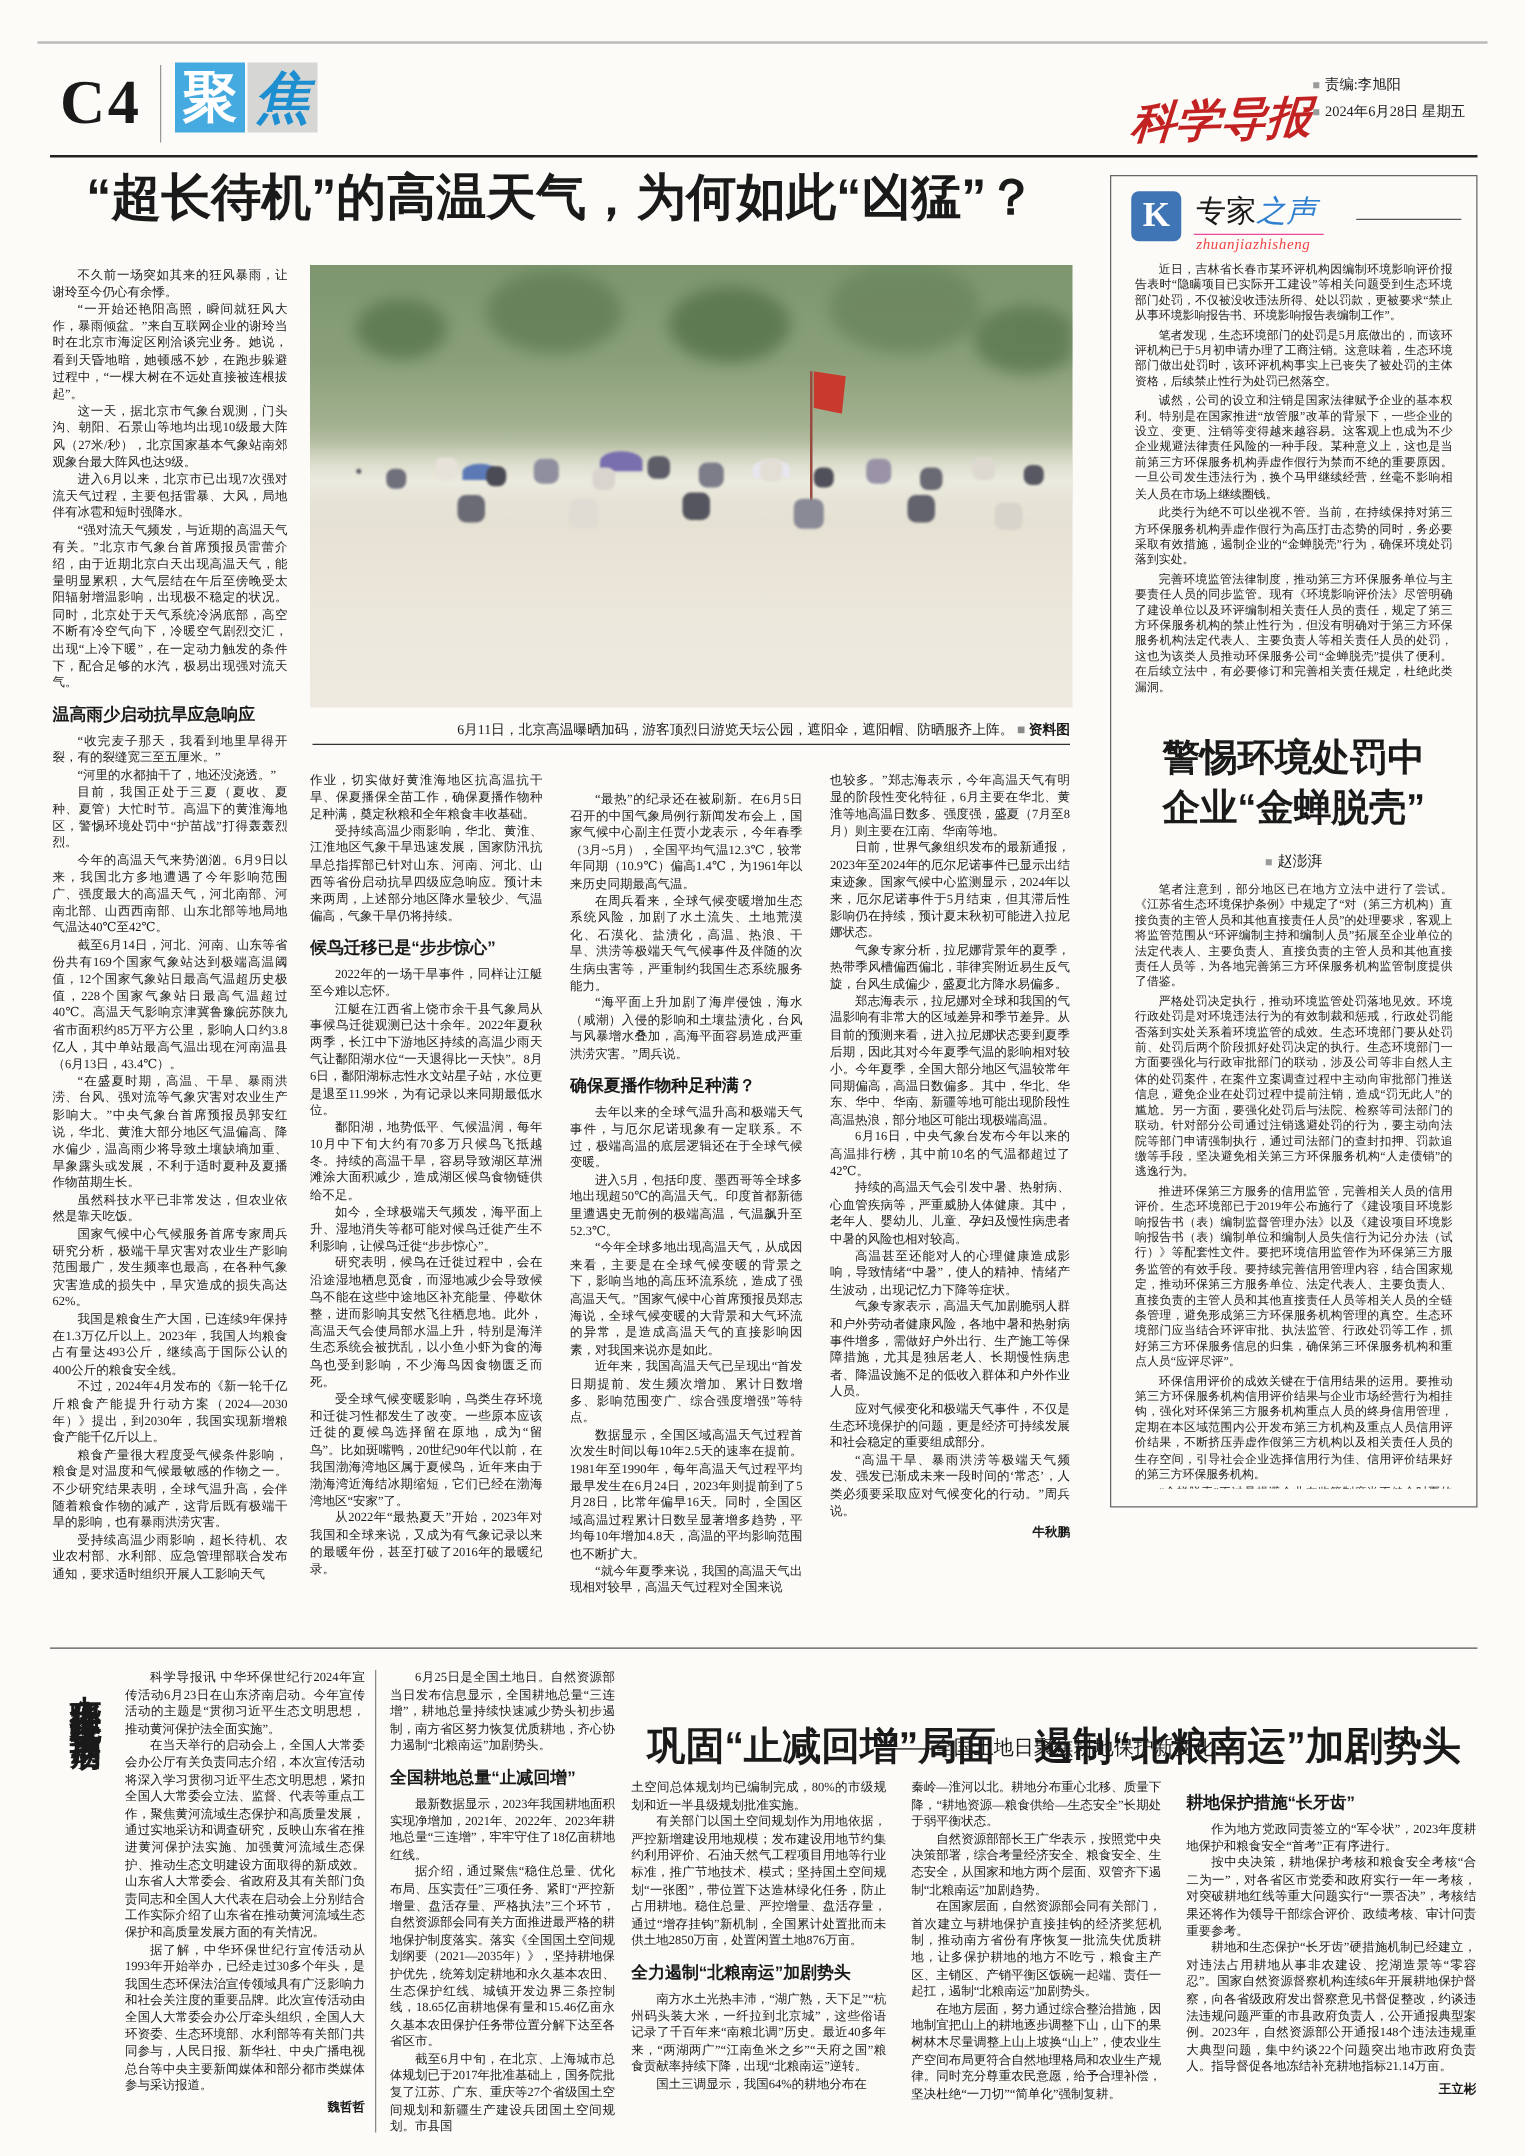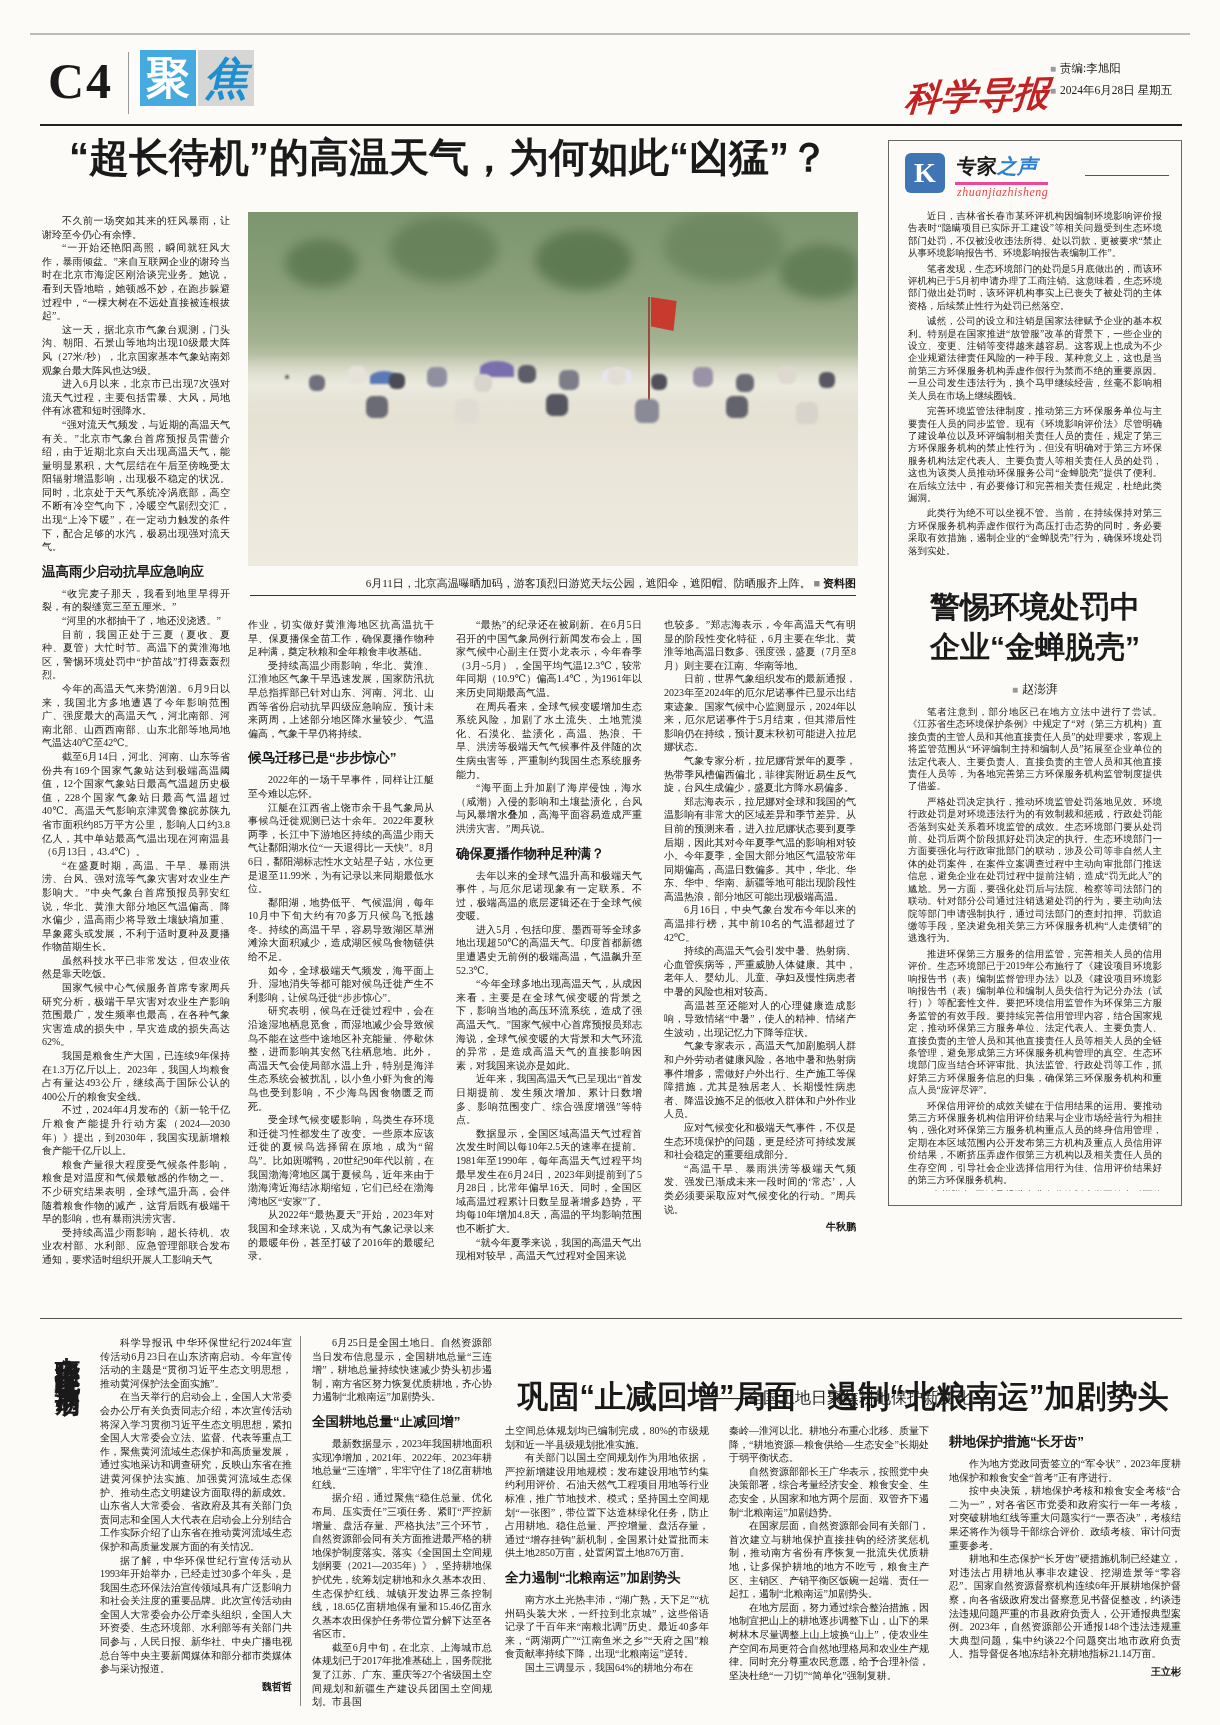--- a/index.html
+++ b/index.html
@@ -61,21 +61,21 @@
   .caption{font-size:11px;text-align:right;border-bottom:1px solid #333;padding-bottom:4px;white-space:nowrap;overflow:hidden;}
   .caption .credit{font-weight:bold;}
   .caption .sq{color:#8a8a8a;}
 
   
   .expert{position:absolute;border:1px solid #666;background:#fcfbf8;}
   .brandrow{position:absolute;display:flex;align-items:flex-start;}
   .klogo{width:40px;height:40px;background:#3f74b5;border-radius:6px;color:#fff;display:flex;align-items:center;
          justify-content:center;font-size:28px;font-weight:bold;font-family:"Liberation Serif",serif;}
   .brandtxt{margin-left:10px;}
-  .brand-zh{font-size:20px;font-weight:bold;font-family:"Liberation Sans",sans-serif;border-bottom:3px solid #ec4899;padding:0 6px 2px 2px;}
+  .brand-zh{font-size:24px;font-weight:normal;font-family:"Liberation Sans",sans-serif;border-bottom:1px solid #ec4899;padding:0 6px 2px 2px;}
   .brand-zh .blue{color:#2f7fd0;font-style:italic;font-family:"DejaVu Serif",serif;}
   .brand-py{font-size:12px;color:#ef4444;font-style:italic;letter-spacing:.5px;padding-left:2px;}
   .brandline{position:absolute;background:#555;height:1px;}
   .essay{font-size:9.5px;line-height:12.4px;text-align:justify;overflow:hidden;
          font-family:"Liberation Serif","DejaVu Serif",serif;color:#222;}
   .essay .para{text-indent:2em;margin:3px;}
   .exphead{font-size:30px;font-weight:900;text-align:center;line-height:40px;
            font-family:"Liberation Sans","DejaVu Sans",sans-serif;}
   .expbyl{text-align:center;font-size:12px;margin-top:8px;}
   .expbyl .sq{color:#999;font-size:10px;margin-right:4px;}
@@ -150,21 +150,21 @@
       <div class="blk para">受持续高温少雨影响，华北、黄淮、江淮地区气象干旱迅速发展，国家防汛抗旱总指挥部已针对山东、河南、河北、山西等省份启动抗旱四级应急响应。预计未来两周，上述部分地区降水量较少、气温偏高，气象干旱仍将持续。</div>
       <div class="blk colhead">候鸟迁移已是“步步惊心”</div>
       <div class="blk para">2022年的一场干旱事件，同样让江艇至今难以忘怀。</div>
       <div class="blk para">江艇在江西省上饶市余干县气象局从事候鸟迁徙观测已达十余年。2022年夏秋两季，长江中下游地区持续的高温少雨天气让鄱阳湖水位“一天退得比一天快”。8月6日，鄱阳湖标志性水文站星子站，水位更是退至11.99米，为有记录以来同期最低水位。</div>
       <div class="blk para">鄱阳湖，地势低平、气候温润，每年10月中下旬大约有70多万只候鸟飞抵越冬。持续的高温干旱，容易导致湖区草洲滩涂大面积减少，造成湖区候鸟食物链供给不足。</div>
       <div class="blk para">如今，全球极端天气频发，海平面上升、湿地消失等都可能对候鸟迁徙产生不利影响，让候鸟迁徙“步步惊心”。</div>
       <div class="blk para">研究表明，候鸟在迁徙过程中，会在沿途湿地栖息觅食，而湿地减少会导致候鸟不能在这些中途地区补充能量、停歇休整，进而影响其安然飞往栖息地。此外，高温天气会使局部水温上升，特别是海洋生态系统会被扰乱，以小鱼小虾为食的海鸟也受到影响，不少海鸟因食物匮乏而死。</div>
       <div class="blk para">受全球气候变暖影响，鸟类生存环境和迁徙习性都发生了改变。一些原本应该迁徙的夏候鸟选择留在原地，成为“留鸟”。比如斑嘴鸭，20世纪90年代以前，在我国渤海湾地区属于夏候鸟，近年来由于渤海湾近海结冰期缩短，它们已经在渤海湾地区“安家”了。</div>
       <div class="blk para">从2022年“最热夏天”开始，2023年对我国和全球来说，又成为有气象记录以来的最暖年份，甚至打破了2016年的最暖纪录。</div>
     </div>
-  <div class="abs bodycol" style="left:456px;top:618px;width:186px;height:694px;">
+  <div class="abs bodycol" style="left:456px;top:633px;width:186px;height:694px;">
       <div class="blk para">“最热”的纪录还在被刷新。在6月5日召开的中国气象局例行新闻发布会上，国家气候中心副主任贾小龙表示，今年春季（3月~5月），全国平均气温12.3℃，较常年同期（10.9℃）偏高1.4℃，为1961年以来历史同期最高气温。</div>
       <div class="blk para">在周兵看来，全球气候变暖增加生态系统风险，加剧了水土流失、土地荒漠化、石漠化、盐渍化，高温、热浪、干旱、洪涝等极端天气气候事件及伴随的次生病虫害等，严重制约我国生态系统服务能力。</div>
       <div class="blk para">“海平面上升加剧了海岸侵蚀，海水（咸潮）入侵的影响和土壤盐渍化，台风与风暴增水叠加，高海平面容易造成严重洪涝灾害。”周兵说。</div>
       <div class="blk colhead">确保夏播作物种足种满？</div>
       <div class="blk para">去年以来的全球气温升高和极端天气事件，与厄尔尼诺现象有一定联系。不过，极端高温的底层逻辑还在于全球气候变暖。</div>
       <div class="blk para">进入5月，包括印度、墨西哥等全球多地出现超50℃的高温天气。印度首都新德里遭遇史无前例的极端高温，气温飙升至52.3℃。</div>
       <div class="blk para">“今年全球多地出现高温天气，从成因来看，主要是在全球气候变暖的背景之下，影响当地的高压环流系统，造成了强高温天气。”国家气候中心首席预报员郑志海说，全球气候变暖的大背景和大气环流的异常，是造成高温天气的直接影响因素，对我国来说亦是如此。</div>
       <div class="blk para">近年来，我国高温天气已呈现出“首发日期提前、发生频次增加、累计日数增多、影响范围变广、综合强度增强”等特点。</div>
       <div class="blk para">数据显示，全国区域高温天气过程首次发生时间以每10年2.5天的速率在提前。1981年至1990年，每年高温天气过程平均最早发生在6月24日，2023年则提前到了5月28日，比常年偏早16天。同时，全国区域高温过程累计日数呈显著增多趋势，平均每10年增加4.8天，高温的平均影响范围也不断扩大。</div>
       <div class="blk para">“就今年夏季来说，我国的高温天气出现相对较早，高温天气过程对全国来说</div>
@@ -189,22 +189,22 @@
       <div class="brandtxt">
         <div class="brand-zh"><span>专家</span><span class="blue">之声</span></div>
         <div class="brand-py">zhuanjiazhisheng</div>
       </div>
     </div>
     <div class="brandline" style="left:196px;top:34px;width:84px;"></div>
     <div class="abs essay" style="left:16px;top:66px;width:260px;height:368px;">
         <div class="blk para">近日，吉林省长春市某环评机构因编制环境影响评价报告表时“隐瞒项目已实际开工建设”等相关问题受到生态环境部门处罚，不仅被没收违法所得、处以罚款，更被要求“禁止从事环境影响报告书、环境影响报告表编制工作”。</div>
         <div class="blk para">笔者发现，生态环境部门的处罚是5月底做出的，而该环评机构已于5月初申请办理了工商注销。这意味着，生态环境部门做出处罚时，该环评机构事实上已丧失了被处罚的主体资格，后续禁止性行为处罚已然落空。</div>
         <div class="blk para">诚然，公司的设立和注销是国家法律赋予企业的基本权利。特别是在国家推进“放管服”改革的背景下，一些企业的设立、变更、注销等变得越来越容易。这客观上也成为不少企业规避法律责任风险的一种手段。某种意义上，这也是当前第三方环保服务机构弄虚作假行为禁而不绝的重要原因。一旦公司发生违法行为，换个马甲继续经营，丝毫不影响相关人员在市场上继续圈钱。</div>
+        <div class="blk para">此类行为绝不可以坐视不管。当前，在持续保持对第三方环保服务机构弄虚作假行为高压打击态势的同时，务必要采取有效措施，遏制企业的“金蝉脱壳”行为，确保环境处罚落到实处。</div>
         <div class="blk para">完善环境监管法律制度，推动第三方环保服务单位与主要责任人员的同步监管。现有《环境影响评价法》尽管明确了建设单位以及环评编制相关责任人员的责任，规定了第三方环保服务机构的禁止性行为，但没有明确对于第三方环保服务机构法定代表人、主要负责人等相关责任人员的处罚，这也为该类人员推动环保服务公司“金蝉脱壳”提供了便利。在后续立法中，有必要修订和完善相关责任规定，杜绝此类漏洞。</div>
-        <div class="blk para">此类行为绝不可以坐视不管。当前，在持续保持对第三方环保服务机构弄虚作假行为高压打击态势的同时，务必要采取有效措施，遏制企业的“金蝉脱壳”行为，确保环境处罚落到实处。</div>
       </div>
     <div class="abs exphead" style="left:10px;top:446px;width:272px;">
       <div>警惕环境处罚中</div>
       <div>企业“金蝉脱壳”</div>
     </div>
     <div class="abs expbyl" style="left:0;top:532px;width:292px;">
       <span class="sq">■</span><span>赵澎湃</span>
     </div>
     <div class="abs essay" style="left:16px;top:562px;width:260px;height:488px;">
         <div class="blk para">笔者注意到，部分地区已在地方立法中进行了尝试。《江苏省生态环境保护条例》中规定了“对（第三方机构）直接负责的主管人员和其他直接责任人员”的处理要求，客观上将监管范围从“环评编制主持和编制人员”拓展至企业单位的法定代表人、主要负责人、直接负责的主管人员和其他直接责任人员等，为各地完善第三方环保服务机构监管制度提供了借鉴。</div>

